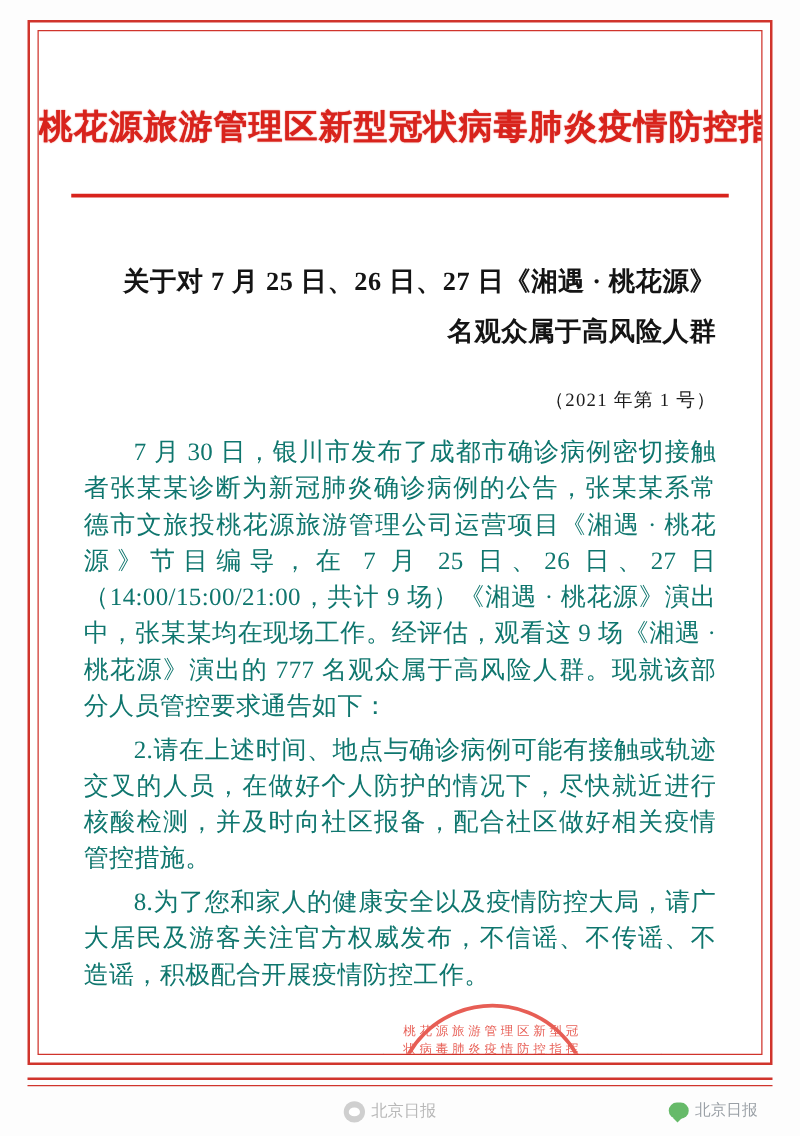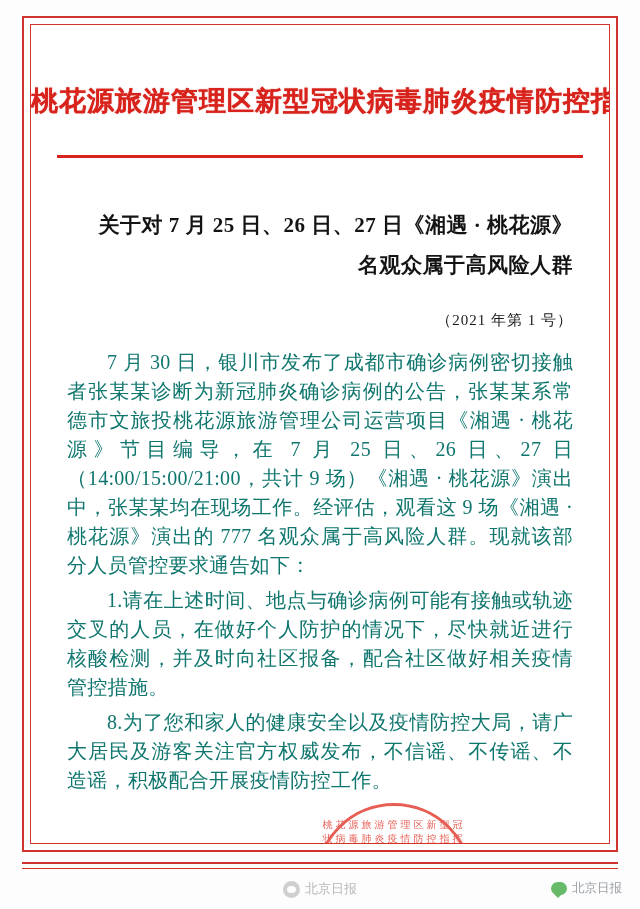--- a/index.html
+++ b/index.html
@@ -180,21 +180,21 @@
   .bottom-rules .r2 {
     margin-top: 4px;
     height: 1px;
     background: #d0342c;
   }
 
   
   .footer {
     position: absolute;
     left: 0;
-    right: 0;
+    right: 16px;
     top: 878px;
     height: 31px;
   }
 
   .weibo-mark {
     position: absolute;
     left: 50%;
     transform: translateX(-50%);
     top: 2px;
     display: flex;
@@ -272,21 +272,21 @@
 
         <div class="doc-title">
           <div>关于对 7 月 25 日、26 日、27 日《湘遇 · 桃花源》</div>
           <div>名观众属于高风险人群</div>
         </div>
 
         <div class="doc-number">（2021 年第 1 号）</div>
 
         <div class="para">7 月 30 日，银川市发布了成都市确诊病例密切接触者张某某诊断为新冠肺炎确诊病例的公告，张某某系常德市文旅投桃花源旅游管理公司运营项目《湘遇 · 桃花源》节目编导，在 7 月 25 日、26 日、27 日（14:00/15:00/21:00，共计 9 场）《湘遇 · 桃花源》演出中，张某某均在现场工作。经评估，观看这 9 场《湘遇 · 桃花源》演出的 777 名观众属于高风险人群。现就该部分人员管控要求通告如下：</div>
 
-        <div class="para tight">1.请在上述时间、地点与确诊病例可能有接触或轨迹交叉的人员，在做好个人防护的情况下，尽快就近进行核酸检测，并及时向社区报备，配合社区做好相关疫情管控措施。</div>
+        <div class="para tight">2.请在上述时间、地点与确诊病例可能有接触或轨迹交叉的人员，在做好个人防护的情况下，尽快就近进行核酸检测，并及时向社区报备，配合社区做好相关疫情管控措施。</div>
 
         <div class="para tight">8.为了您和家人的健康安全以及疫情防控大局，请广大居民及游客关注官方权威发布，不信谣、不传谣、不造谣，积极配合开展疫情防控工作。</div>
 
         <div class="sign-block">
           <div class="seal">
             <div class="seal-text-top">桃花源旅游管理区新型冠状病毒肺炎疫情防控指挥部</div>
             <div class="seal-star">★</div>
 
           </div>
           <div class="sign-line">桃花源旅游管理区新型冠状病毒肺炎疫情防控指挥部</div>

